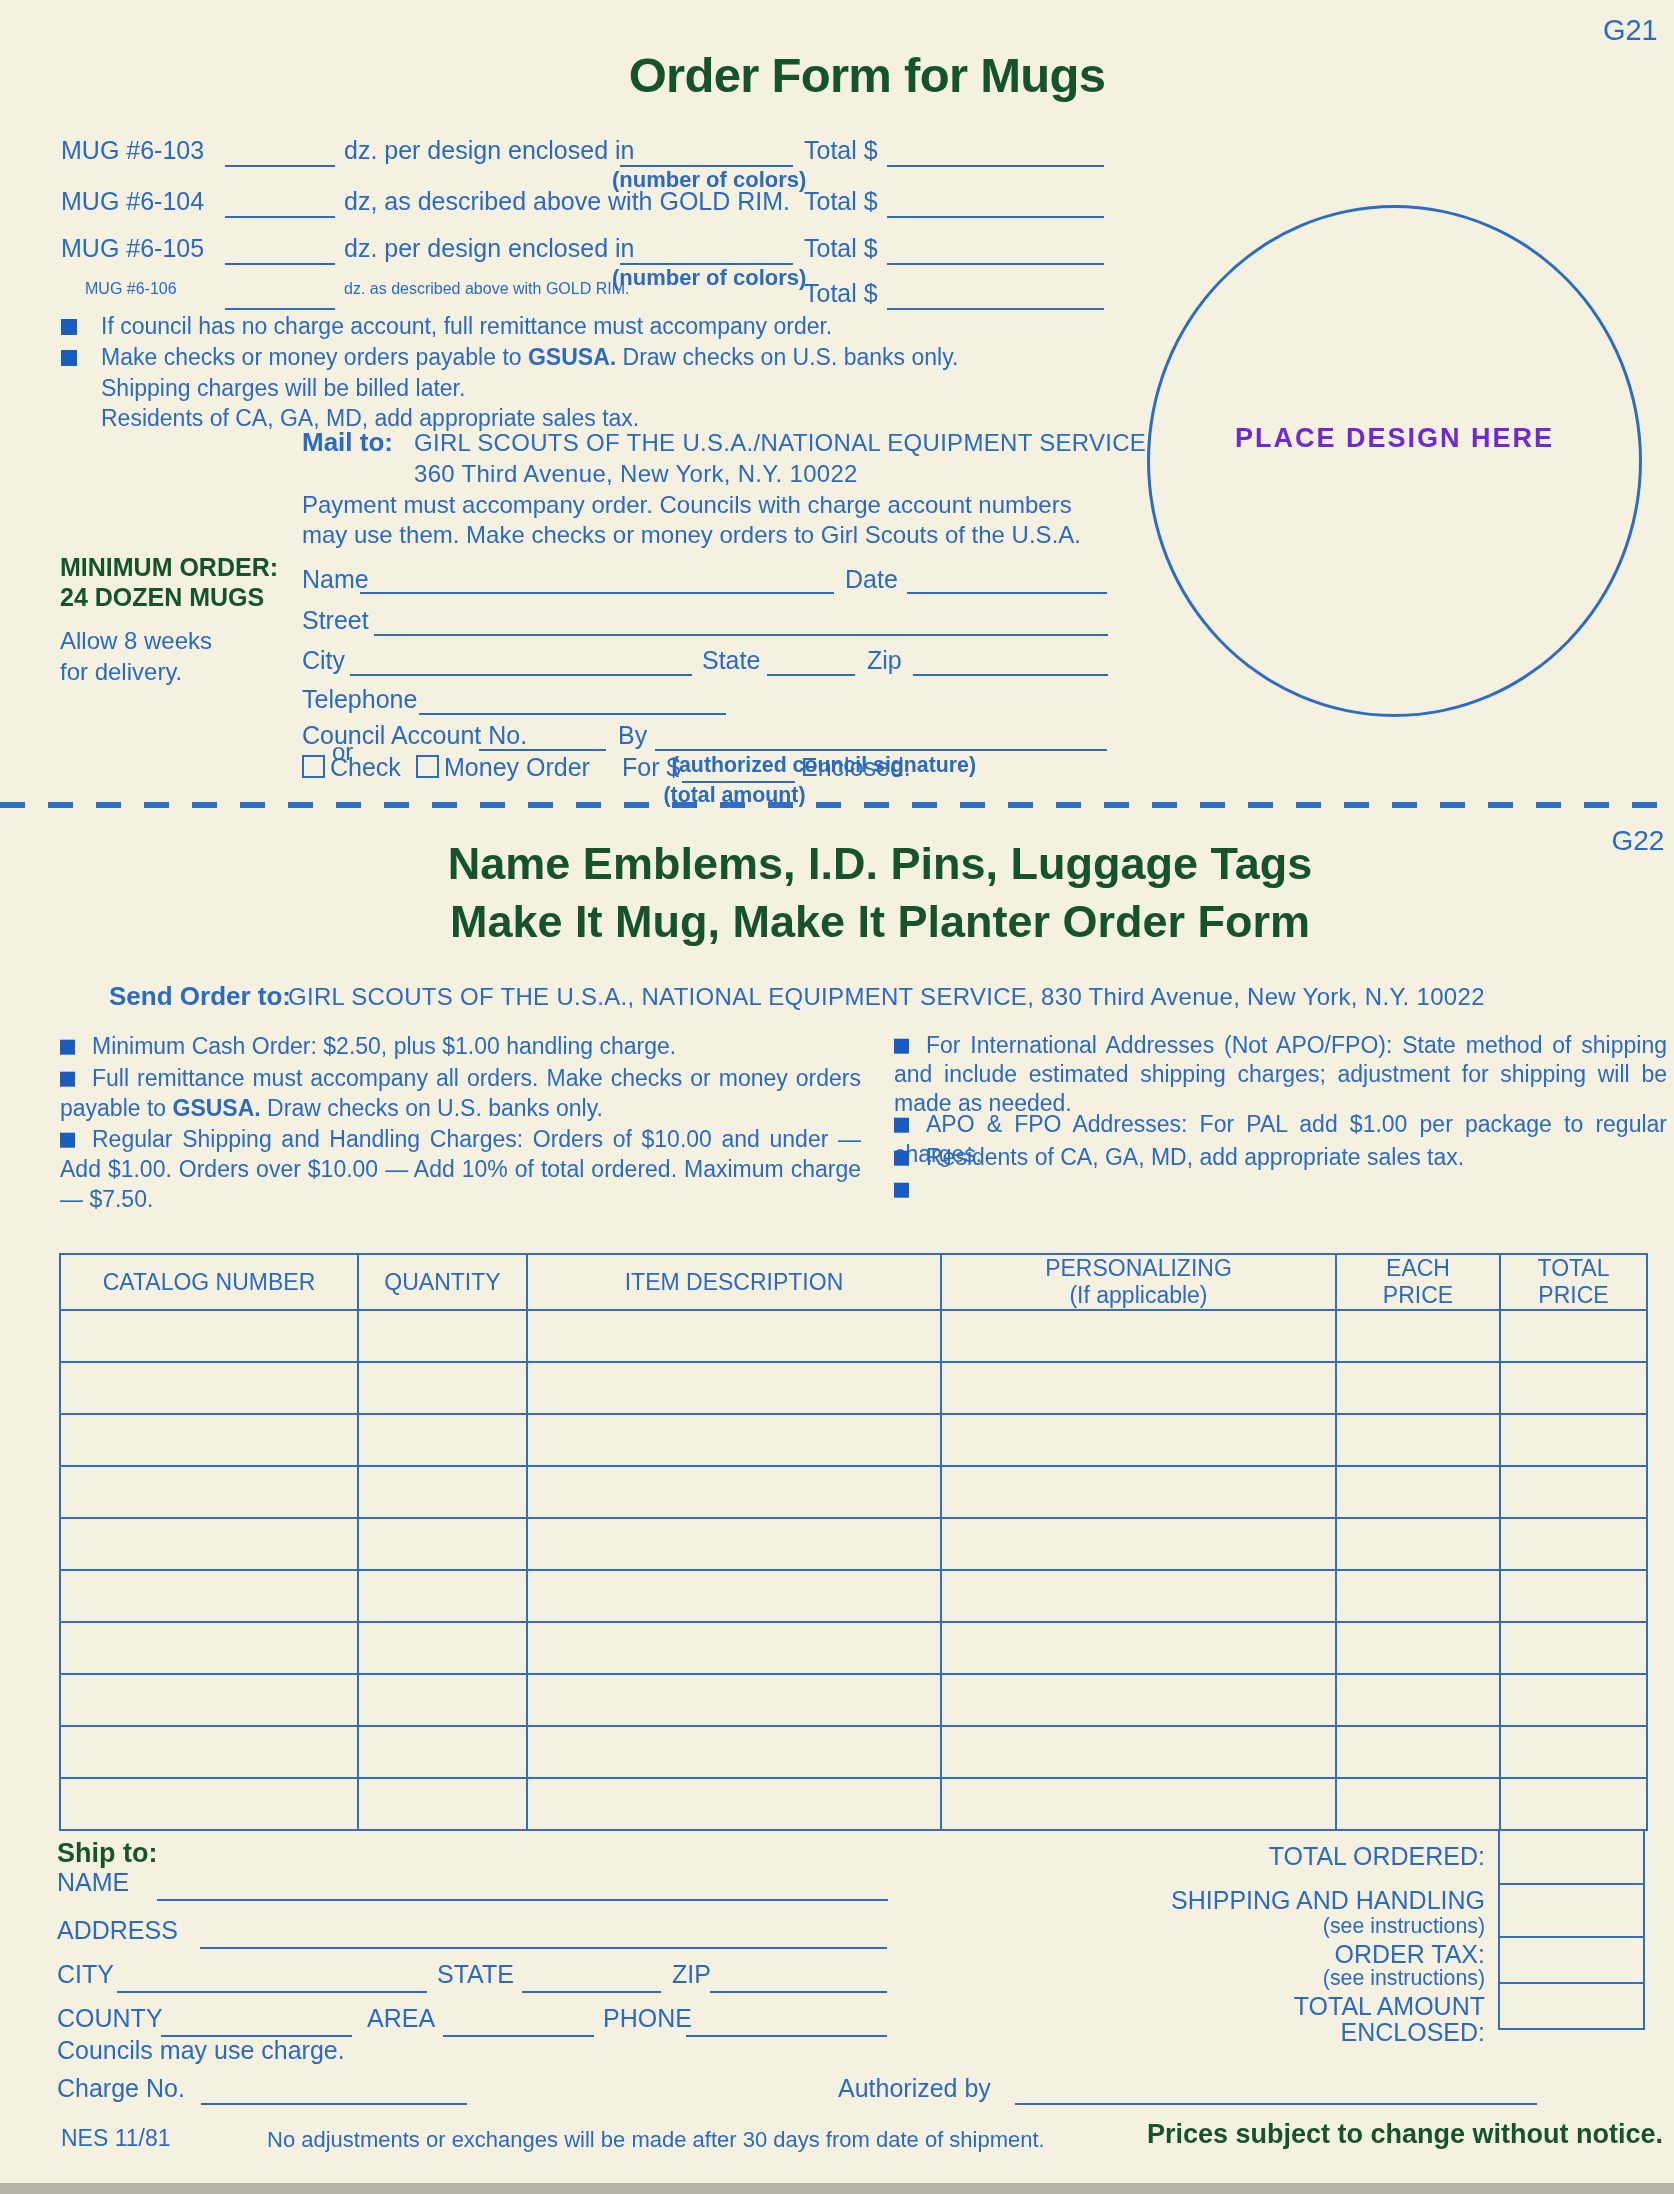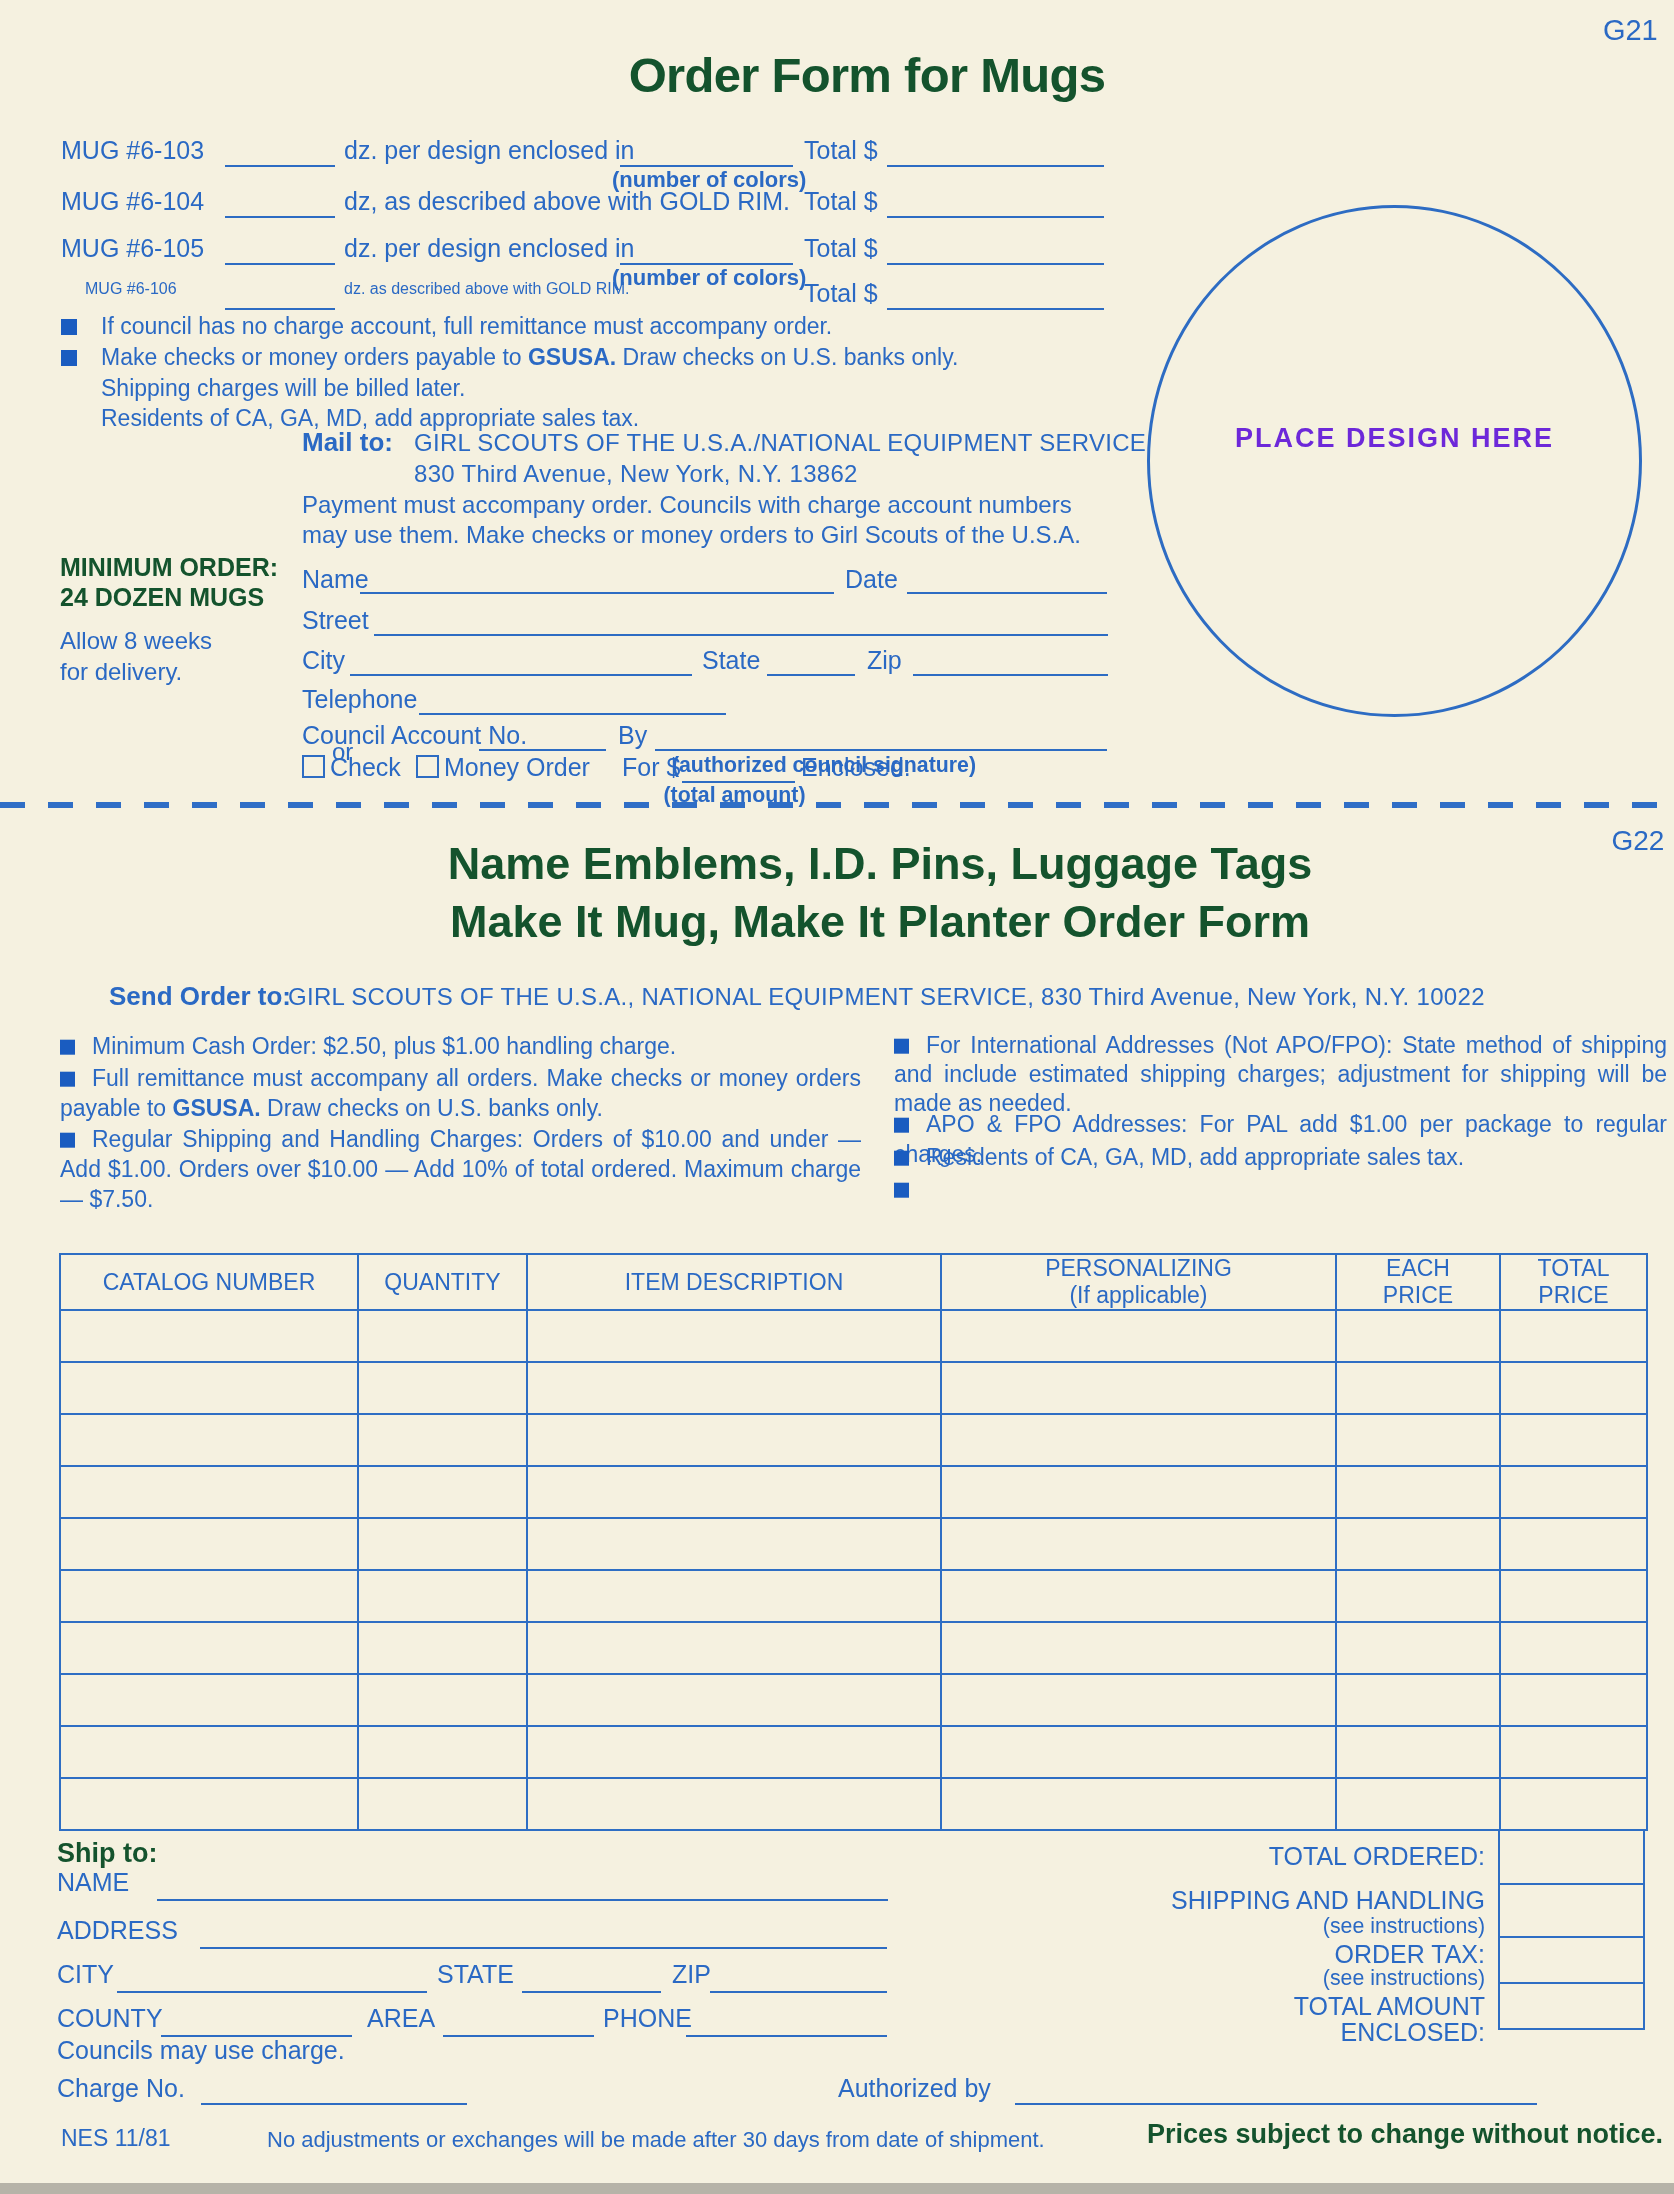--- a/index.html
+++ b/index.html
@@ -72,21 +72,21 @@
   <div class="sq1" style="left:61px;top:319px;"></div>
   <div class="t" style="left:101px;top:314px;font-size:23px;">If council has no charge account, full remittance must accompany order.</div>
 
   <div class="sq1" style="left:61px;top:350px;"></div>
   <div class="t" style="left:101px;top:345px;font-size:23px;"><span>Make checks or money orders payable to </span><span class="b">GSUSA.</span><span> Draw checks on U.S. banks only.</span></div>
   <div class="t" style="left:101px;top:376px;font-size:23px;">Shipping charges will be billed later.</div>
   <div class="t" style="left:101px;top:406px;font-size:23px;">Residents of CA, GA, MD, add appropriate sales tax.</div>
 
   <div class="t b" style="left:302px;top:428px;font-size:26px;">Mail to:</div>
   <div class="t" style="left:414px;top:430px;font-size:24px;letter-spacing:0.3px;">GIRL SCOUTS OF THE U.S.A./NATIONAL EQUIPMENT SERVICE</div>
-  <div class="t" style="left:414px;top:461px;font-size:24px;letter-spacing:0.3px;">830 Third Avenue, New York, N.Y. 13862</div>
+  <div class="t" style="left:414px;top:461px;font-size:24px;letter-spacing:0.3px;">360 Third Avenue, New York, N.Y. 10022</div>
 
   <div class="t" style="left:302px;top:492px;font-size:24px;">Payment must accompany order. Councils with charge account numbers</div>
   <div class="t" style="left:302px;top:522px;font-size:24px;">may use them. Make checks or money orders to Girl Scouts of the U.S.A.</div>
 
   <div class="t b dk" style="left:60px;top:554px;font-size:25px;">MINIMUM ORDER:</div>
   <div class="t b dk" style="left:60px;top:584px;font-size:25px;">24 DOZEN MUGS</div>
   <div class="t" style="left:60px;top:628px;font-size:24px;">Allow 8 weeks</div>
   <div class="t" style="left:60px;top:659px;font-size:24px;">for delivery.</div>
 
   <div class="t" style="left:302px;top:566px;font-size:25px;">Name</div>

